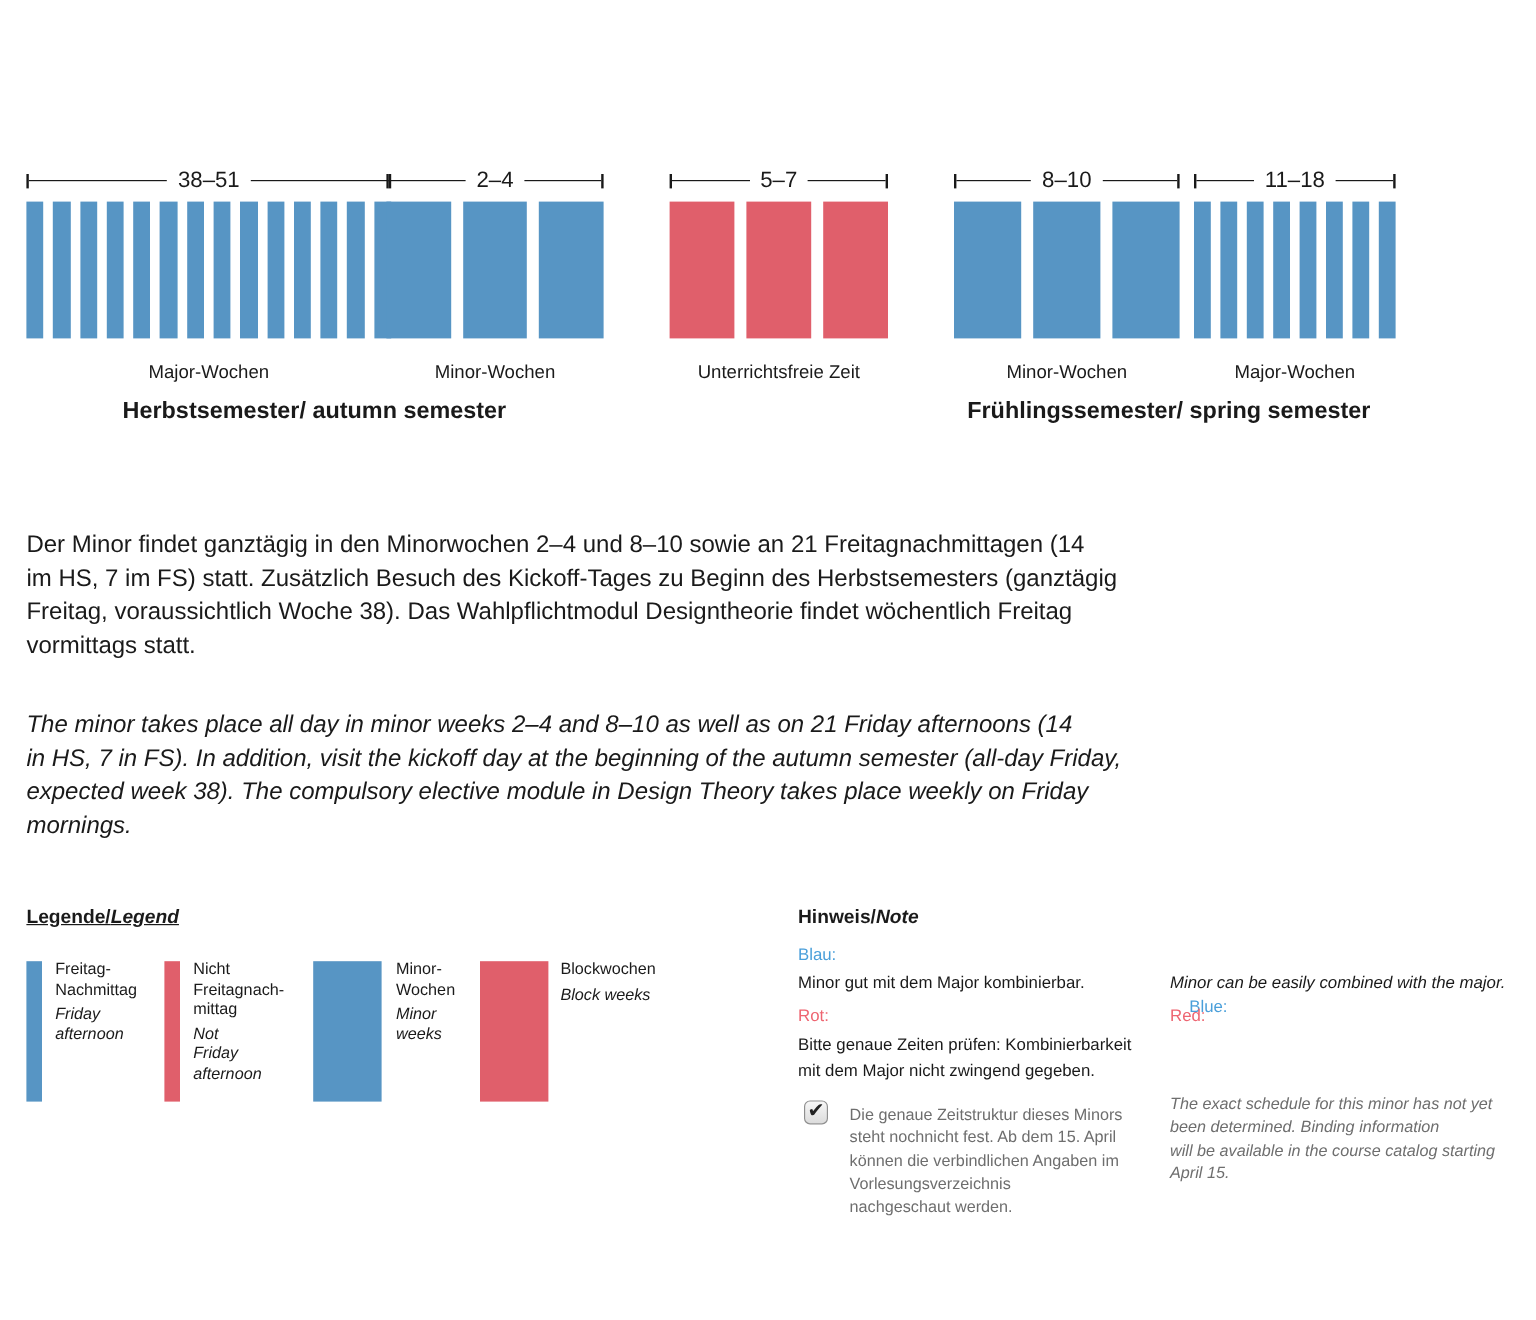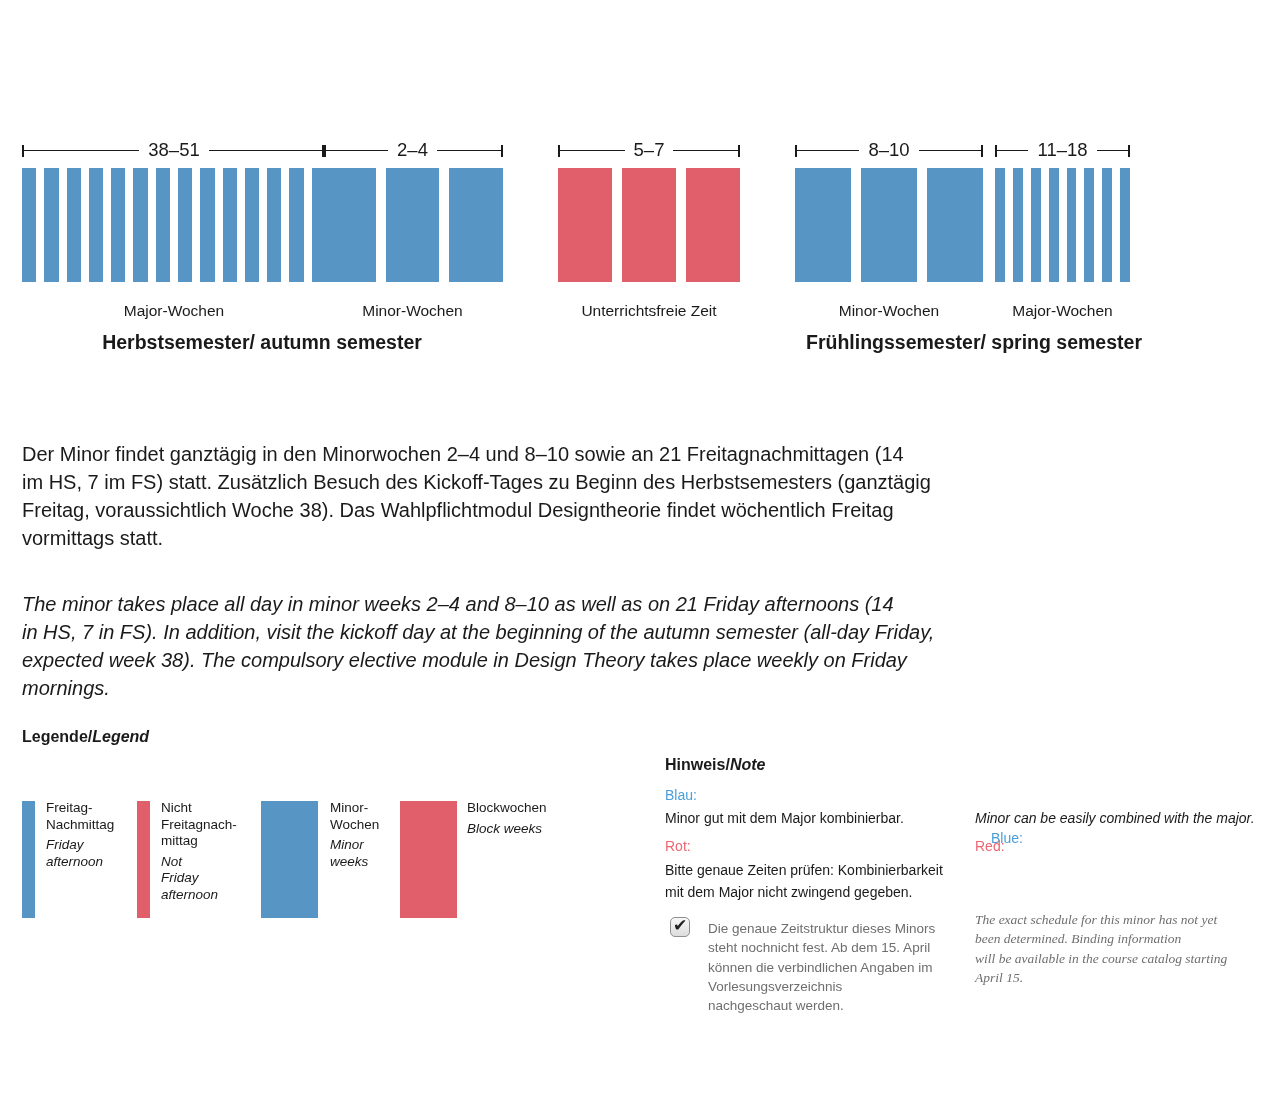--- a/index.html
+++ b/index.html
@@ -42,21 +42,21 @@
   .lg-de{font-size:13.5px;line-height:16.5px;white-space:pre-line;}
   .lg-en{font-size:13.5px;line-height:16.5px;white-space:pre-line;font-style:italic;margin-top:4px;}
 
   
   .note-lbl{position:absolute;font-size:14px;}
   .note-lbl.blue{color:var(--label-blue);}
   .note-lbl.red{color:var(--label-red);}
   .note-txt{position:absolute;font-size:14px;line-height:21.5px;white-space:pre-line;}
   .note-txt.en{font-style:italic;}
   .note-gray{position:absolute;font-size:13.5px;line-height:19.3px;white-space:pre-line;color:var(--gray);}
-  .note-gray.en{font-style:italic;font-family:Liberation Serif, serif;}
+  .note-gray.en{font-style:italic;}
 
   
   .checkbox{
     position:absolute;width:20px;height:20px;border:1.5px solid #8f8f8f;border-radius:5px;
     background:linear-gradient(#f7f7f7,#dcdcdc);display:flex;align-items:center;justify-content:center;
     cursor:pointer;box-sizing:border-box;
   }
   .checkbox .check{font-size:17px;font-weight:bold;color:#222;line-height:1;transform:translateY(-2px);}
 </style>
 </head>
@@ -135,21 +135,21 @@
         <span class="tick"></span>
       </div>
       <div class="bars wide">
           <div class="bar blue"></div>
           <div class="bar blue"></div>
           <div class="bar blue"></div>
         </div>
       <div class="group-label">Minor-Wochen</div>
     </div>
 
-    <div class="group" style="left:995px;width:135px;">
+    <div class="group" style="left:995px;width:168px;">
       <div class="bracket">
         <span class="tick"></span>
         <span class="bline"></span>
         <span class="range">11–18</span>
         <span class="bline"></span>
         <span class="tick"></span>
       </div>
       <div class="bars thin">
           <div class="bar blue"></div>
           <div class="bar blue"></div>
@@ -169,21 +169,21 @@
 
   <div class="para de" style="top:440px;">Der Minor findet ganztägig in den Minorwochen 2–4 und 8–10 sowie an 21 Freitagnachmittagen (14
 im HS, 7 im FS) statt. Zusätzlich Besuch des Kickoff-Tages zu Beginn des Herbstsemesters (ganztägig
 Freitag, voraussichtlich Woche 38). Das Wahlpflichtmodul Designtheorie findet wöchentlich Freitag
 vormittags statt.</div>
   <div class="para en" style="top:590px;">The minor takes place all day in minor weeks 2–4 and 8–10 as well as on 21 Friday afternoons (14
 in HS, 7 in FS). In addition, visit the kickoff day at the beginning of the autumn semester (all-day Friday,
 expected week 38). The compulsory elective module in Design Theory takes place weekly on Friday
 mornings.</div>
 
-  <h2 class="section-title" style="left:22px;top:728px;"><span>Legende/</span><span class="it">Legend</span></h2>
+  <h2 class="section-title" style="left:22px;top:756px;text-decoration:underline;"><span>Legende/</span><span class="it">Legend</span></h2>
 
   <div class="sw thin blue" style="left:22px;"></div>
   <div class="lg-item" style="left:46px;">
     <div class="lg-de">Freitag-
 Nachmittag</div>
     <div class="lg-en">Friday
 afternoon</div>
   </div>
 
   <div class="sw thin red" style="left:137px;"></div>

